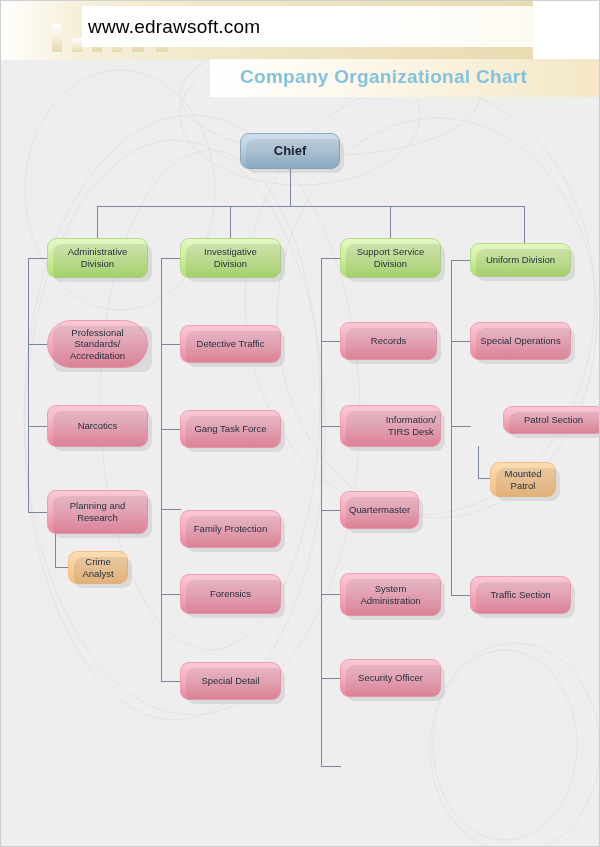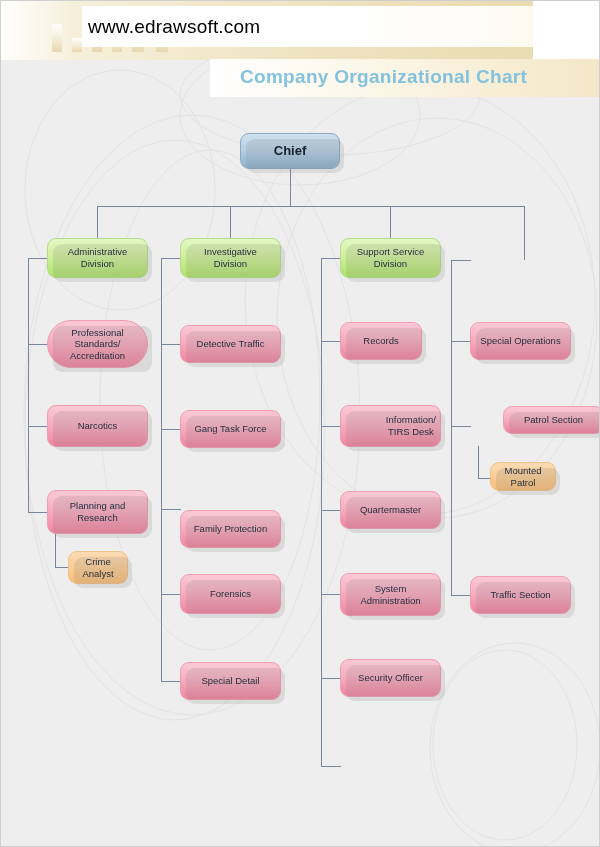--- a/index.html
+++ b/index.html
@@ -181,20 +181,23 @@
 
   <div class="node division" style="left:47px;top:238px;width:101px;height:40px;">
     <span class="lbl">Administrative<br>Division</span>
   </div>
   <div class="node division" style="left:180px;top:238px;width:101px;height:40px;">
     <span class="lbl">Investigative<br>Division</span>
   </div>
   <div class="node division" style="left:340px;top:238px;width:101px;height:40px;">
     <span class="lbl">Support Service<br>Division</span>
   </div>
+  <div class="node division" style="left:470px;top:243px;width:101px;height:34px;">
+    <span class="lbl">Uniform Division</span>
+  </div>
 
   <div class="node unit" style="left:47px;top:320px;width:101px;height:48px;border-radius:24px;">
     <span class="lbl">Professional<br>Standards/<br>Accreditation</span>
   </div>
   <div class="node unit" style="left:47px;top:405px;width:101px;height:42px;">
     <span class="lbl">Narcotics</span>
   </div>
   <div class="node unit" style="left:47px;top:490px;width:101px;height:44px;">
     <span class="lbl">Planning and<br>Research</span>
   </div>
@@ -211,43 +214,43 @@
   <div class="node unit" style="left:180px;top:510px;width:101px;height:38px;">
     <span class="lbl">Family Protection</span>
   </div>
   <div class="node unit" style="left:180px;top:574px;width:101px;height:40px;">
     <span class="lbl">Forensics</span>
   </div>
   <div class="node unit" style="left:180px;top:662px;width:101px;height:38px;">
     <span class="lbl">Special Detail</span>
   </div>
 
-  <div class="node unit" style="left:340px;top:322px;width:82px;height:38px;">
+  <div class="node unit" style="left:340px;top:322px;width:97px;height:38px;">
     <span class="lbl">Records</span>
   </div>
   <div class="node unit" style="left:340px;top:405px;width:101px;height:42px;justify-content:flex-end;">
     <span class="lbl">Information/<br>TIRS Desk</span>
   </div>
-  <div class="node unit" style="left:340px;top:491px;width:101px;height:38px;">
+  <div class="node unit" style="left:340px;top:491px;width:79px;height:38px;">
     <span class="lbl">Quartermaster</span>
   </div>
   <div class="node unit" style="left:340px;top:573px;width:101px;height:43px;">
     <span class="lbl">System<br>Administration</span>
   </div>
   <div class="node unit" style="left:340px;top:659px;width:101px;height:38px;">
     <span class="lbl">Security Officer</span>
   </div>
 
   <div class="node unit" style="left:470px;top:322px;width:101px;height:38px;">
     <span class="lbl">Special Operations</span>
   </div>
   <div class="node unit" style="left:470px;top:406px;width:101px;height:28px;margin-left:33px;">
     <span class="lbl">Patrol Section</span>
   </div>
-  <div class="node sub" style="left:490px;top:462px;width:66px;height:29px;align-items:center;">
+  <div class="node sub" style="left:490px;top:462px;width:66px;height:35px;align-items:center;">
     <span class="lbl">Mounted<br>Patrol</span>
   </div>
   <div class="node unit" style="left:470px;top:576px;width:101px;height:38px;">
     <span class="lbl">Traffic Section</span>
   </div>
 
   <div class="page-border"></div>
 </div>
 
 </body></html>

